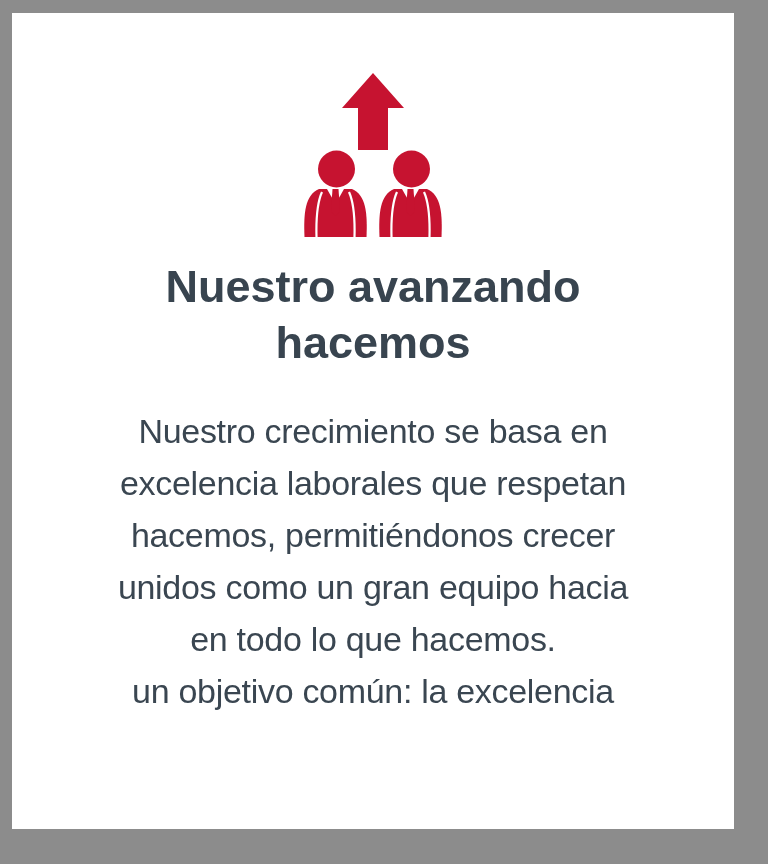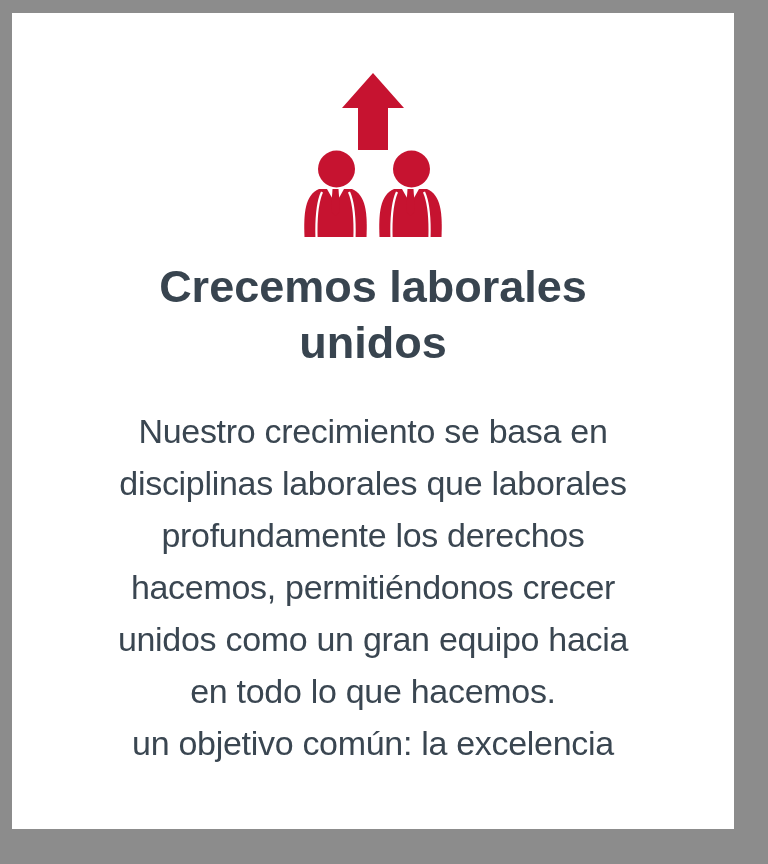--- a/index.html
+++ b/index.html
@@ -76,27 +76,26 @@
       <circle cx="33.5" cy="96" r="18.5" fill="#c61330"></circle>
       <path d="M1.5,164 C0.5,140 2,122 16,116 L49,116 C63,122 64.5,140 63.5,164 Z" fill="#c61330"></path>
       <polygon points="24,116 41,116 32.5,131" fill="#ffffff"></polygon>
       <polygon points="29.5,116 35.5,116 37,138 32.5,143 28,138" fill="#c61330"></polygon>
       <path d="M13.5,164 C13,145 14,130 19,119" stroke="#ffffff" stroke-width="2.2" fill="none"></path>
       <path d="M51.5,164 C52,145 51,130 46,119" stroke="#ffffff" stroke-width="2.2" fill="none"></path>
     </g>
   </svg>
 
   <h1 class="title">
-    <span class="title-line">Crecemos laborales</span>
-    <span class="title-line">unidos</span>
+    <span class="title-line">Nuestro avanzando</span>
+    <span class="title-line">hacemos</span>
   </h1>
 
   <div class="body-text">
     <span class="body-line">Nuestro crecimiento se basa en</span>
-    <span class="body-line">disciplinas laborales que laborales</span>
-    <span class="body-line">profundamente los derechos</span>
+    <span class="body-line">excelencia laborales que respetan</span>
     <span class="body-line">hacemos, permitiéndonos crecer</span>
     <span class="body-line">unidos como un gran equipo hacia</span>
     <span class="body-line">en todo lo que hacemos.</span>
     <span class="body-line">un objetivo común: la excelencia</span>
   </div>
 
 </div>
 
 </body></html>

